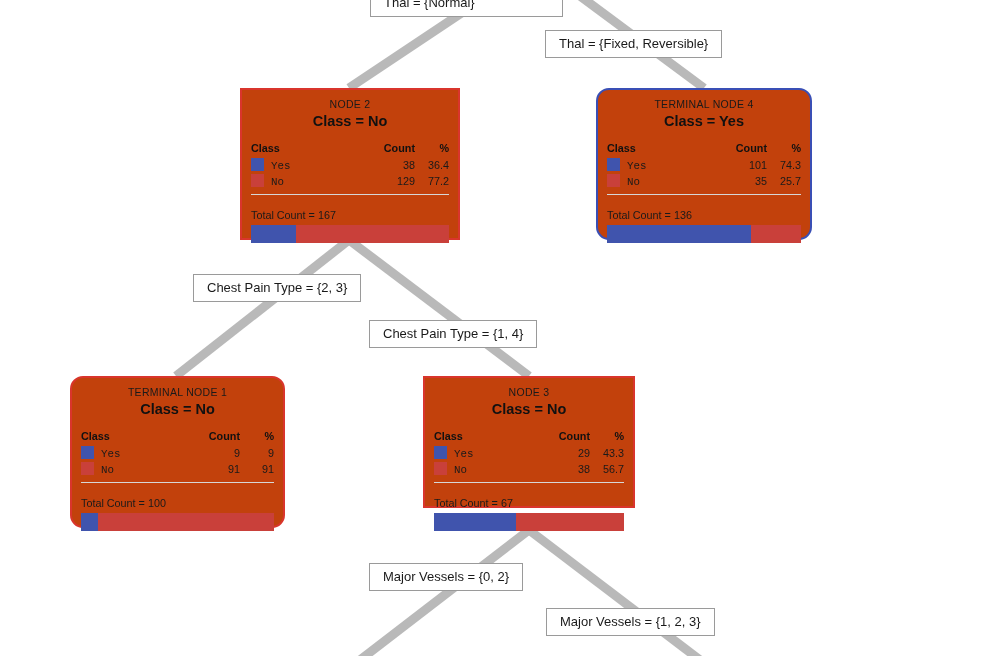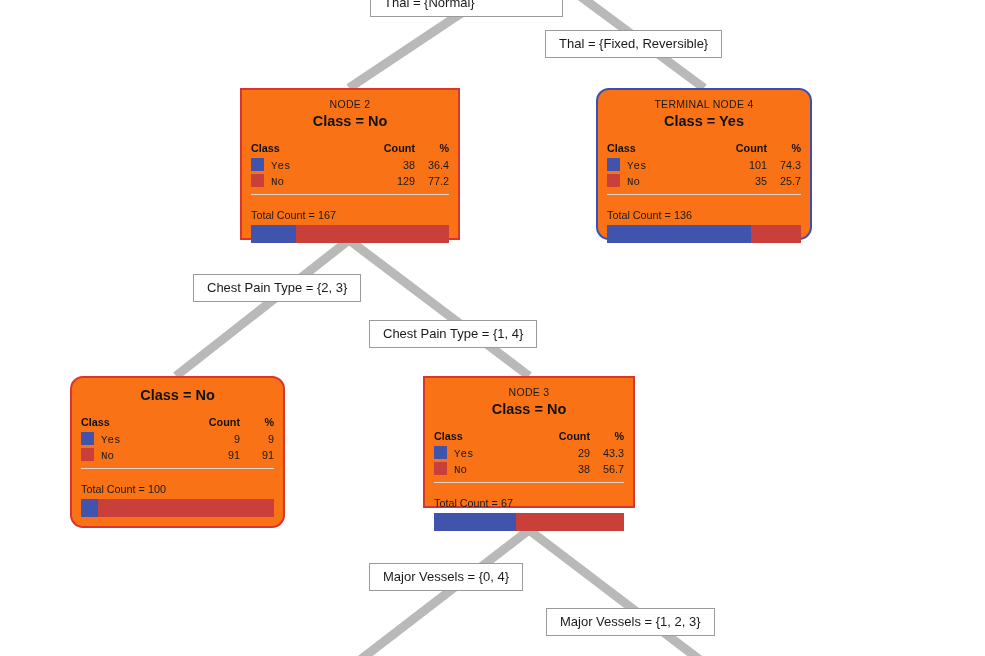--- a/index.html
+++ b/index.html
@@ -9,21 +9,21 @@
     font-family:"Liberation Sans", sans-serif;
     overflow:hidden;
     position:relative;
   }
   #canvas{position:absolute;left:0;top:0;width:985px;height:656px;}
   svg.edges{position:absolute;left:0;top:0;width:985px;height:656px;pointer-events:none;}
 
   
   .node{
     position:absolute;
-    background:#f97316;
+    background:#c2410c;
     box-sizing:border-box;
     padding:7px 9px 9px 9px;
   }
   .node.red{border:2px solid #d9352c;}
   .node.blue{border:2px solid #3a4fb5;}
   .node.terminal{border-radius:13px;}
 
   .node-id{
     text-align:center;
     font-size:10.5px;
@@ -120,21 +120,21 @@
   </svg>
 
   <div class="edge-label" style="left:370px;top:-11px;width:193px;">Thal = {Normal}</div>
 
   <div class="edge-label" style="left:545px;top:30px;">Thal = {Fixed, Reversible}</div>
 
   <div class="edge-label" style="left:193px;top:274px;">Chest Pain Type = {2, 3}</div>
 
   <div class="edge-label" style="left:369px;top:320px;">Chest Pain Type = {1, 4}</div>
 
-  <div class="edge-label" style="left:369px;top:563px;">Major Vessels = {0, 4}</div>
+  <div class="edge-label" style="left:369px;top:563px;">Major Vessels = {0, 2}</div>
 
   <div class="edge-label" style="left:546px;top:608px;">Major Vessels = {1, 2, 3}</div>
 
   <div class="node red" style="left:240px;top:88px;width:220px;height:152px;">
     <div class="node-id">NODE 2</div>
     <div class="node-class">Class = No</div>
     <table class="stats">
       <thead>
           <tr>
         <th class="c-class">Class</th>
@@ -191,20 +191,21 @@
     <div class="total-wrap">
       <div class="total-text"><span>Total Count = </span><span>136</span></div>
       <div class="bar">
         <span style="background:#4054ad;width:74.3%;"></span>
         <span style="background:#c9403a;width:25.7%;"></span>
       </div>
     </div>
   </div>
 
   <div class="node red terminal" style="left:70px;top:376px;width:215px;height:152px;">
+    <div class="node-id">TERMINAL NODE 1</div>
     <div class="node-class">Class = No</div>
     <table class="stats">
       <thead>
           <tr>
         <th class="c-class">Class</th>
         <th class="c-count">Count</th>
         <th class="c-pct">%</th>
       </tr>
         </thead>
       <tbody>

